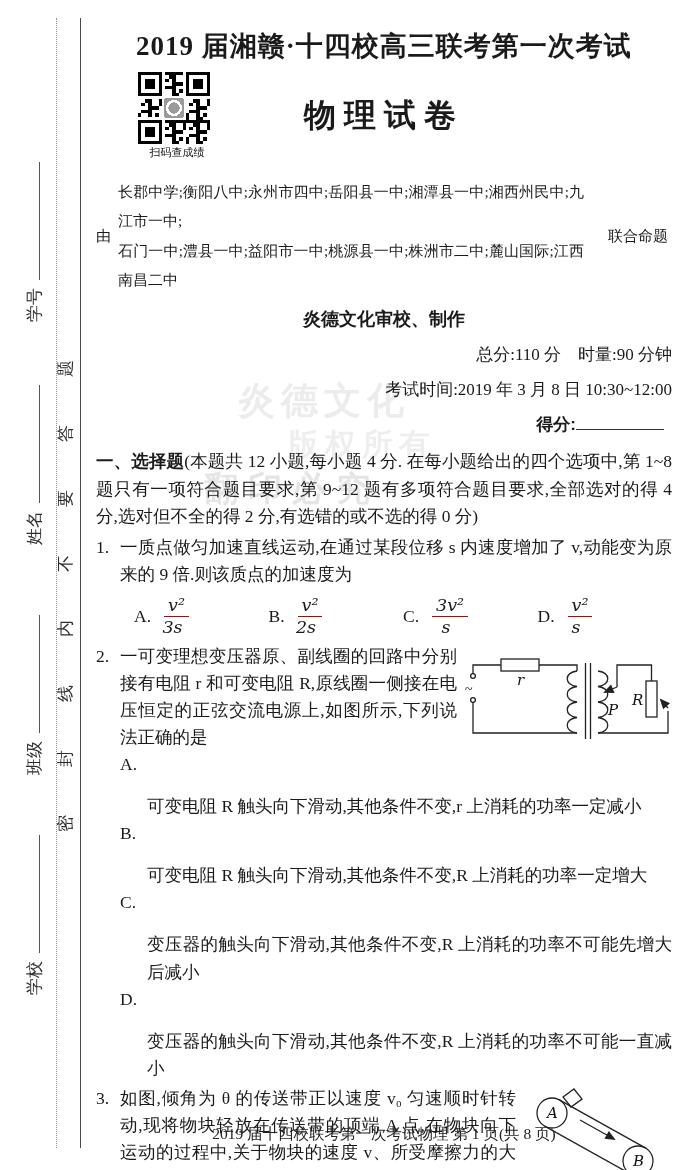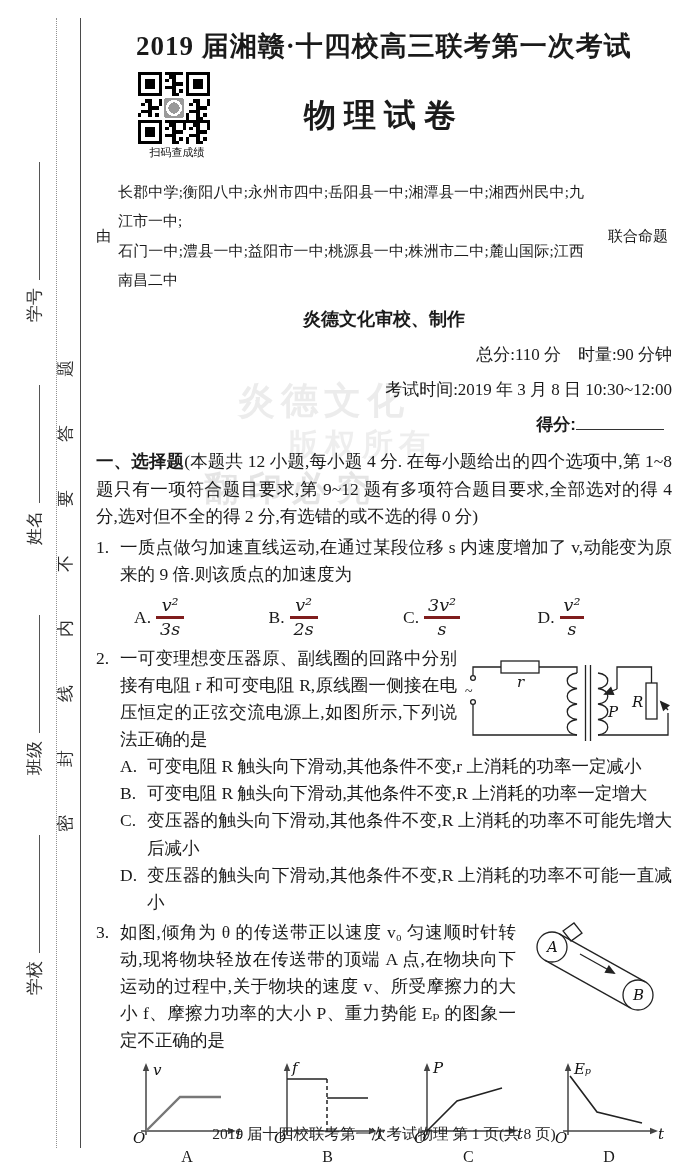--- a/index.html
+++ b/index.html
@@ -35,25 +35,25 @@
   .sec-intro{margin-top:12px;font-size:17.5px;line-height:1.58;text-align:justify;}
   .sec-head{font-weight:bold;font-family:"Liberation Sans",sans-serif;}
   .question{display:flex;margin-top:3px;font-size:17.5px;line-height:1.55;}
   .qnum{flex:none;width:24px;}
   .qbody{flex:1;text-align:justify;}
   .float-right{float:right;margin:2px 0 4px 8px;}
   .optrow4{display:flex;margin:8px 0 2px 14px;}
   .optrow4 .opt{width:25%;display:flex;align-items:center;gap:5px;}
   .frac{display:inline-block;text-align:center;vertical-align:middle;font-style:italic;line-height:1.1;
         font-family:"DejaVu Serif",serif;}
-  .frac .fn{display:block;padding:0 4px 1px;border-bottom:3px solid #7f1d1d;}
+  .frac .fn{display:block;padding:0 4px 1px;border-bottom:1px solid #7f1d1d;margin-left:8px;}
   .frac .fd{display:block;padding:1px 4px 0;}
   .qopt{display:flex;line-height:1.55;}
   .qopt .olabel{flex:none;width:27px;}
-  .qopt .otext{flex:1;text-align:justify;}
+  .qopt .otext{flex:1;text-align:justify;margin-top:42px;}
   .graphs{display:flex;justify-content:space-between;clear:both;padding:4px 4px 0 8px;}
   .graphcell{text-align:center;}
   .graphlabel{font-size:16px;line-height:1;margin-top:2px;}
   .footer{position:absolute;left:96px;top:1124px;width:576px;text-align:center;font-size:15.5px;color:#222;}
   .svar{font-style:italic;font-family:"DejaVu Serif",serif;font-size:15px;fill:#111;}
   svg{display:block;}
 </style>
 </head>
 <body>
 

